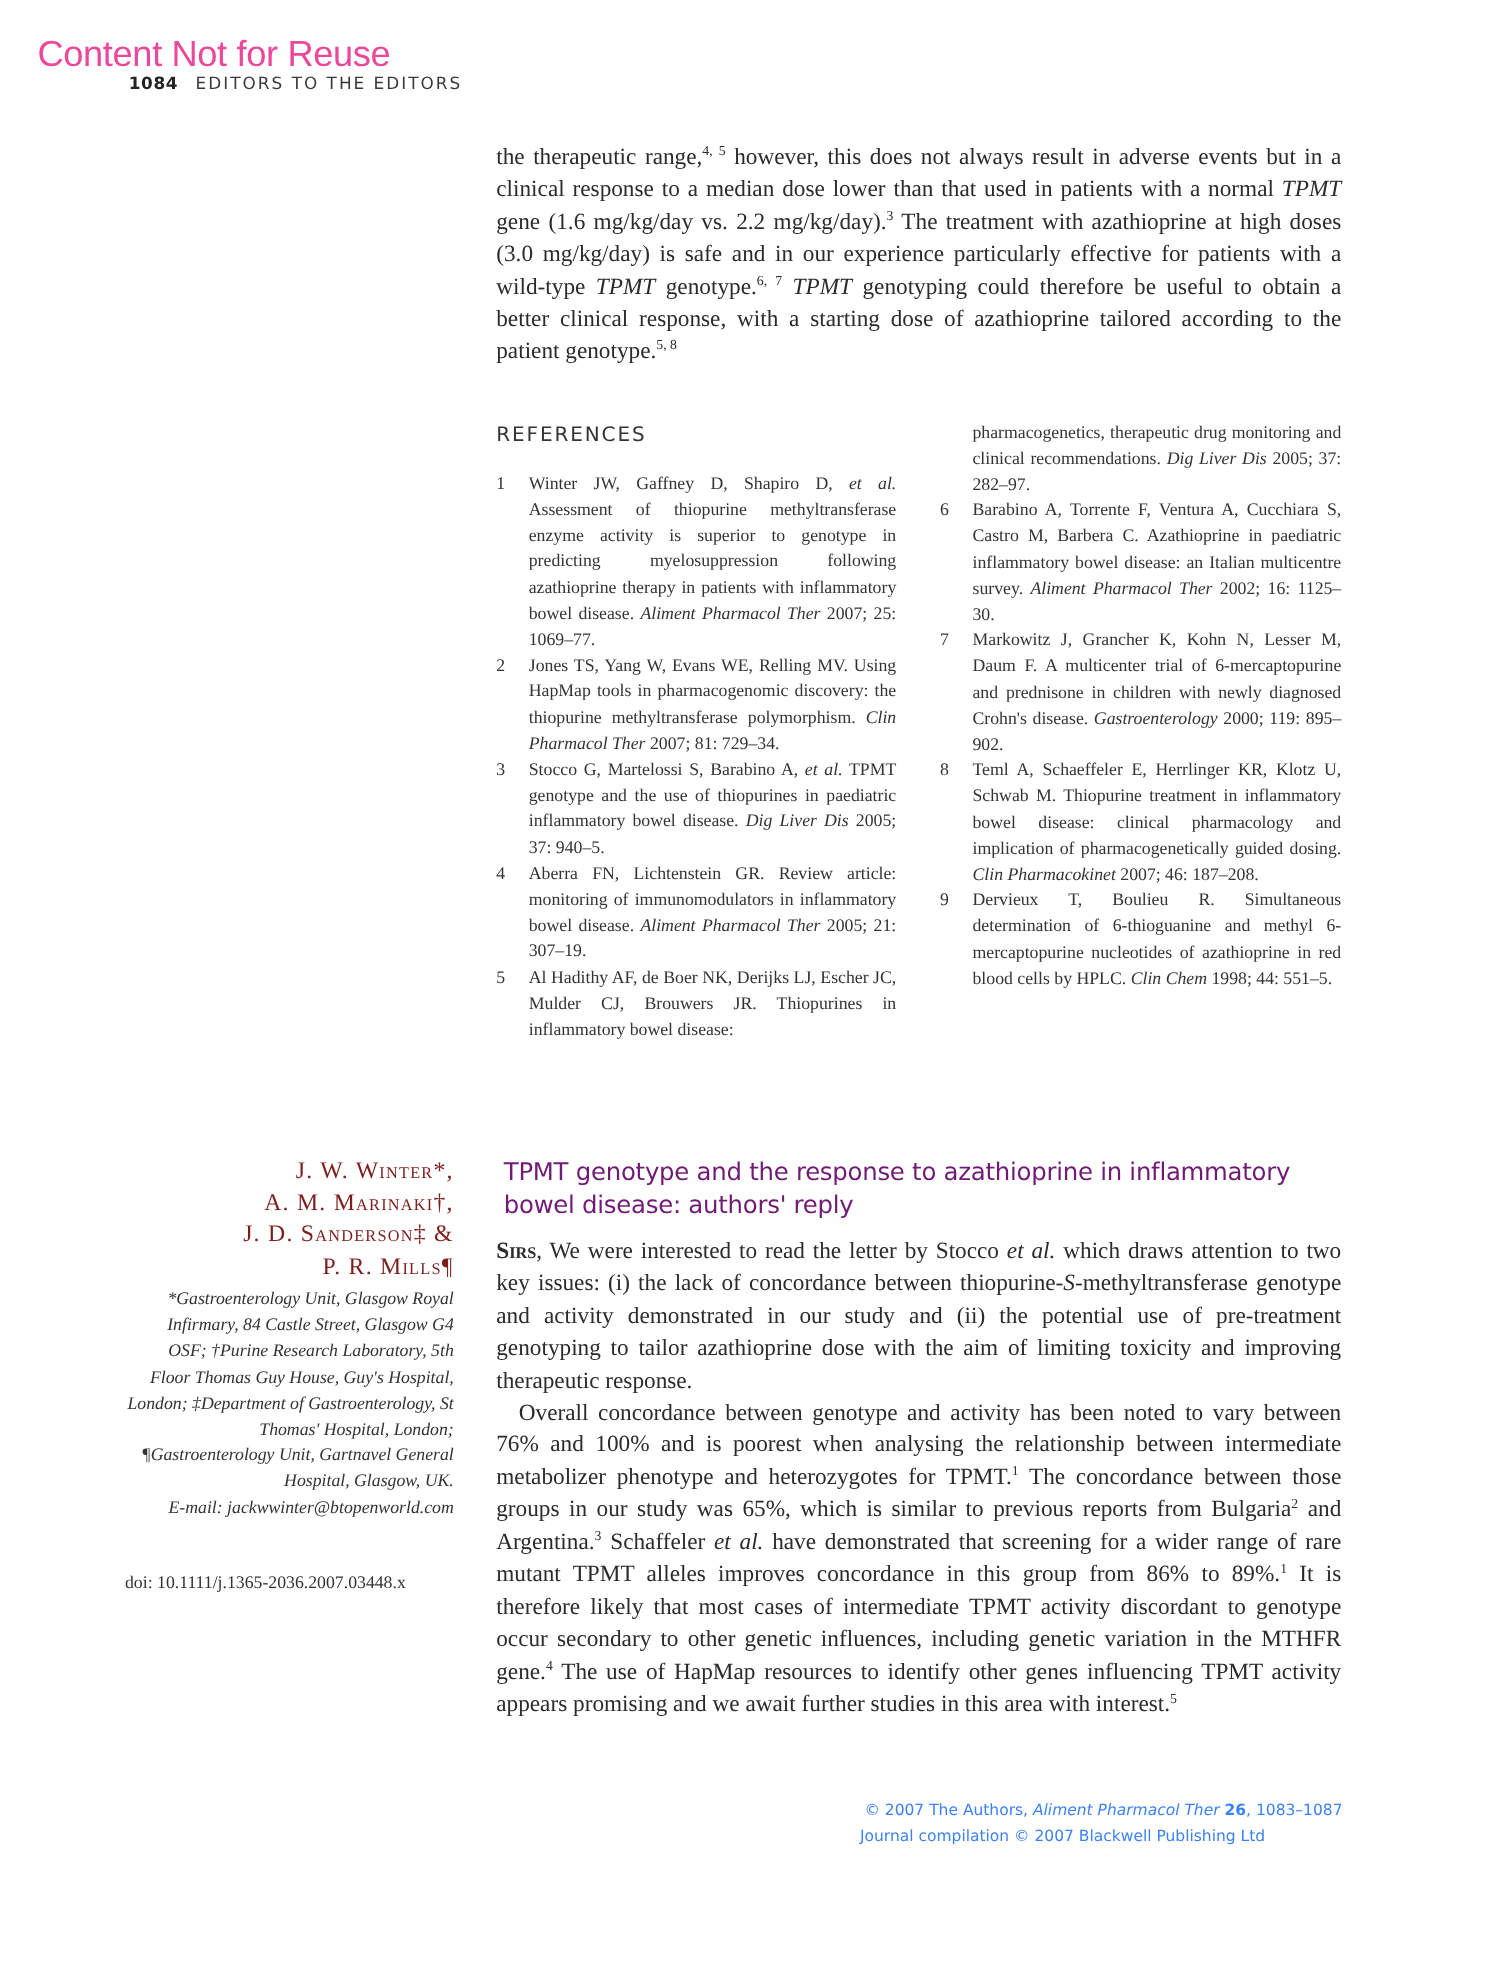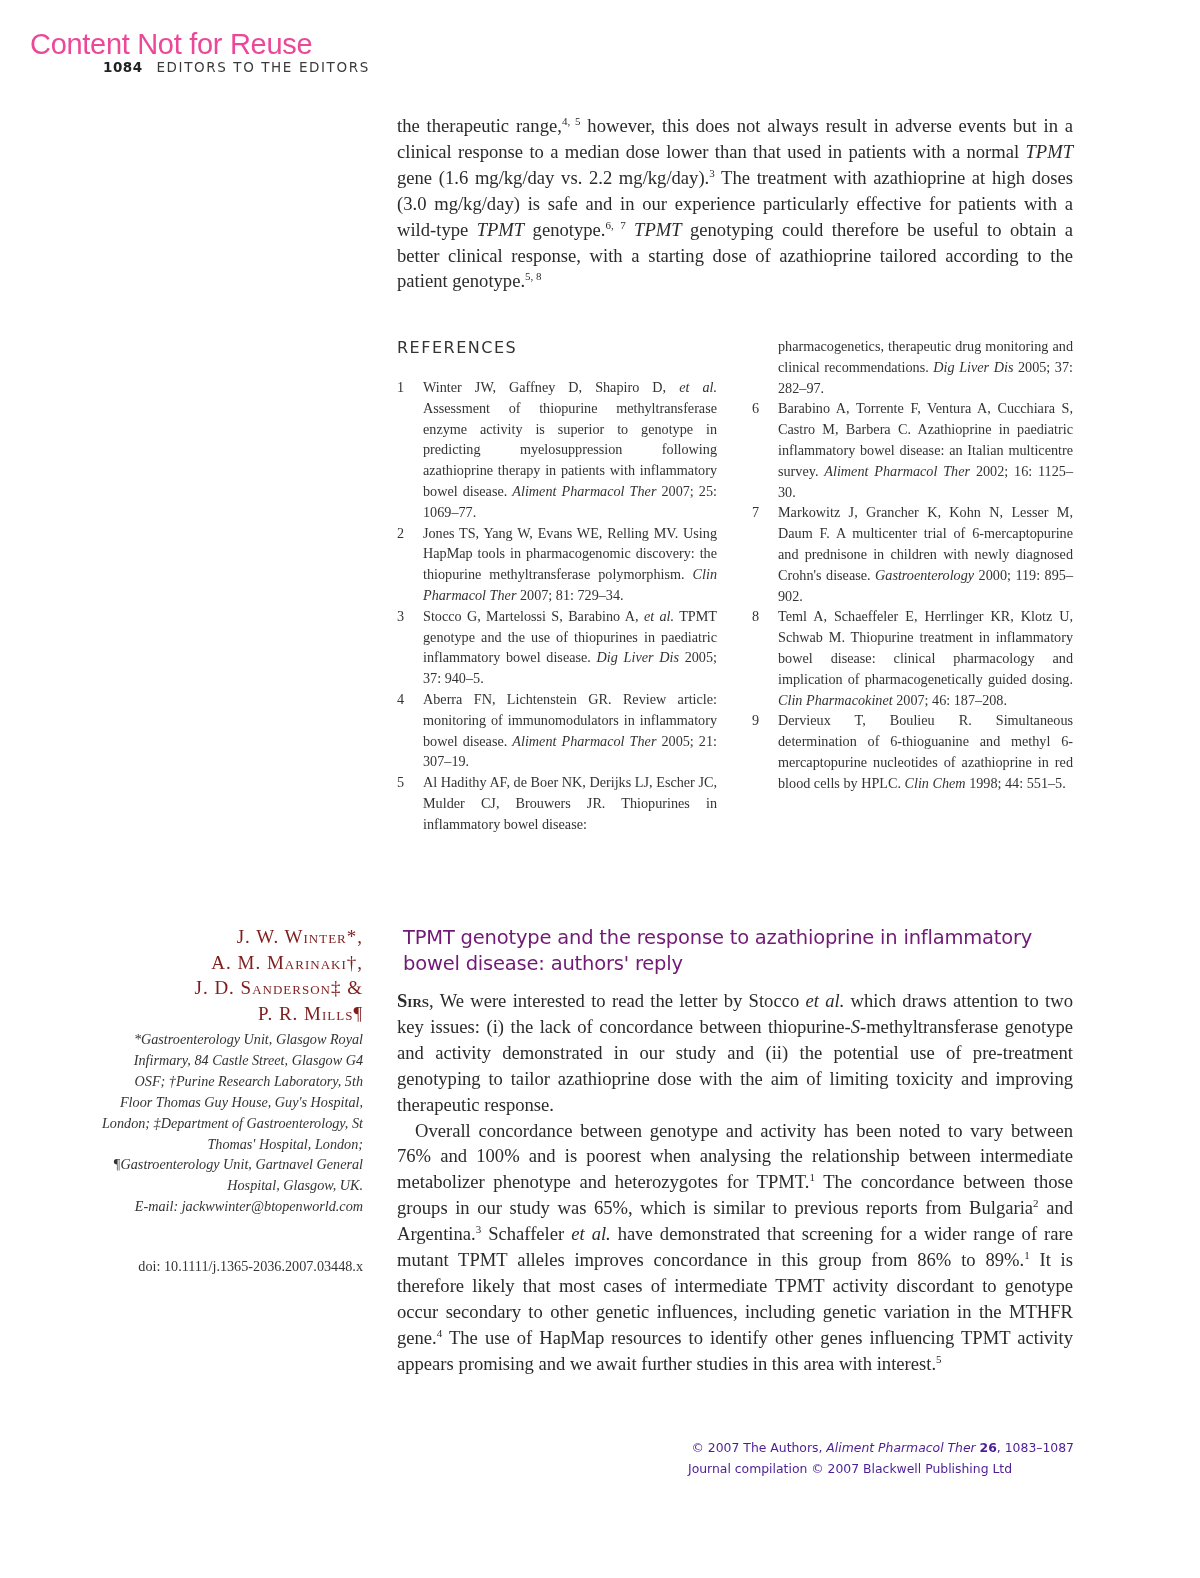--- a/index.html
+++ b/index.html
@@ -26,31 +26,31 @@
   .ref-col.right { left: 752px; top: 336px; width: 321px; }
   .ref { position: relative; padding-left: 26px; text-align: justify; }
   .ref .num { position: absolute; left: 0; top: 0; }
   .ref i { font-style: italic; }
 
   .authors { position: absolute; left: 100px; top: 924px; width: 263px; text-align: right;
              font-size: 19px; line-height: 25.7px; letter-spacing: 1px; color: #7f1d1d; }
   .authors .sc { font-variant: small-caps; }
   .affil { position: absolute; left: 100px; top: 1029px; width: 263px; text-align: right;
            font-style: italic; font-size: 14.2px; line-height: 20.9px; color: #333; }
-  .doi { position: absolute; left: 100px; top: 1258px; width: 263px; text-align: right;
+  .doi { position: absolute; left: 100px; top: 1258px; width: 263px; text-align: left;
          font-size: 14.2px; color: #333; }
 
   .reply-title { position: absolute; left: 403px; top: 925px; width: 680px; font-family: "DejaVu Sans", sans-serif;
                  font-size: 19.5px; line-height: 26px; color: #701a75; letter-spacing: -0.2px; }
   .reply { top: 988px; }
   .reply p.indent { text-indent: 18px; }
   .reply .sirs { font-variant: small-caps; font-weight: bold; }
 
   .footer { position: absolute; left: 688px; top: 1437px; width: 386px; font-family: "DejaVu Sans", sans-serif;
-            font-size: 12.4px; line-height: 21px; color: #4c1d95; }
+            font-size: 12.4px; line-height: 21px; color: #3b82f6; }
   .footer .line1 { text-align: right; }
   .footer b { font-weight: bold; }
 </style>
 </head>
 <body>
 
 <div class="watermark">Content Not for Reuse</div>
 
 <div class="running-head">
   <span class="pnum">1084</span>

